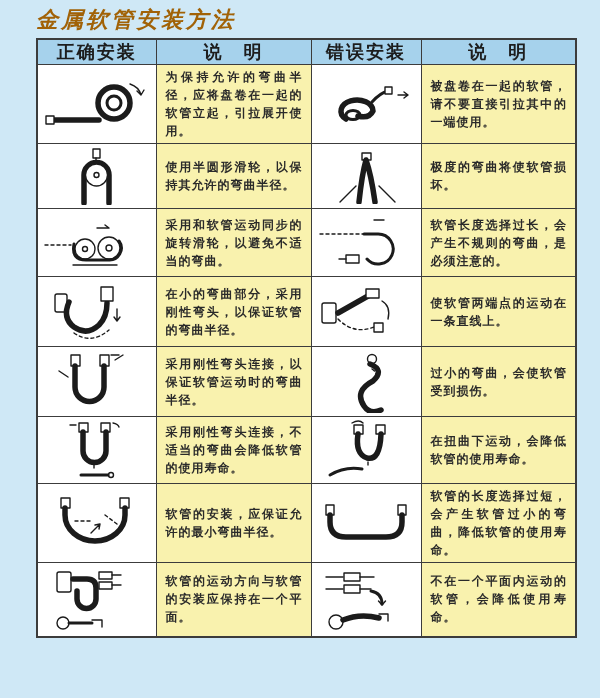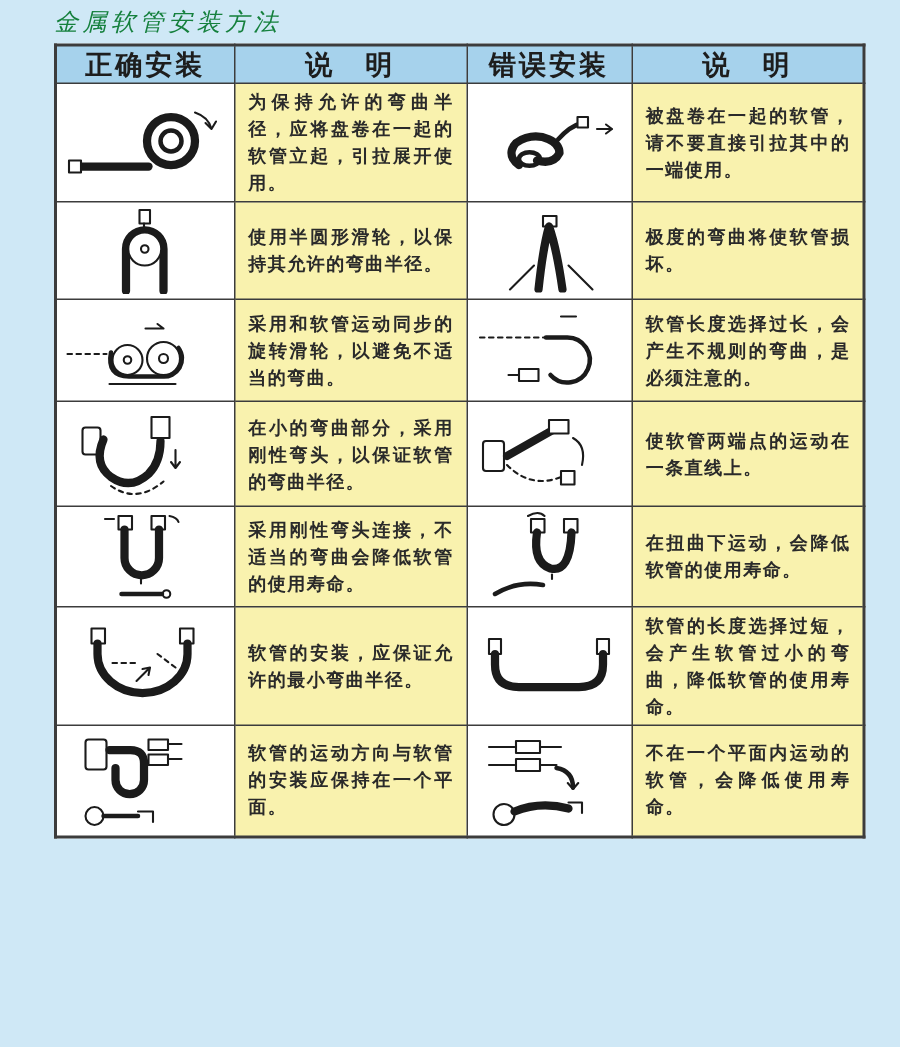--- a/index.html
+++ b/index.html
@@ -5,22 +5,22 @@
   * { margin:0; padding:0; box-sizing:border-box; }
   body { font-family:"DejaVu Sans","Liberation Sans",sans-serif; }
   .page {
     width:600px; height:698px;
     background:#cfe8f6;
     padding:5px 25px 0 36px;
     position:relative;
   }
   .page-title {
     font-family:"DejaVu Serif","Liberation Serif",serif;
-    font-style:italic; font-weight:normal;
-    font-size:16px; letter-spacing:3px; color:#15803d;
+    font-style:italic; font-weight:bold;
+    font-size:22px; letter-spacing:3px; color:#a16207;
     margin-bottom:3px;
   }
   table.install-table {
     width:539px; table-layout:fixed;
     border-collapse:collapse;
     border:2px solid #3c3c3c;
     background:#fff;
   }
   col.c1{width:119px;} col.c2{width:155px;} col.c3{width:110px;} col.c4{width:155px;}
   th {
@@ -155,20 +155,39 @@
           <path class="thick" d="M22 32 L52 15"></path>
           <rect class="fit" x="50" y="8" width="13" height="9"></rect>
           <path class="dash" d="M22 38 q16 16 36 8"></path>
           <rect class="fit" x="58" y="42" width="9" height="9"></rect>
           <path class="thin" d="M66 20 q9 5 6 18"></path>
         </svg>
       </td>
       <td class="desc-cell">使软管两端点的运动在一条直线上。</td>
     </tr>
 
+    <tr class="r5">
+      <td class="img-cell">
+        <svg class="fig" width="112" height="62" viewBox="0 0 112 62" aria-label="u-shaped-hose-with-rigid-elbow-connections">
+          <rect class="fit" x="30" y="4" width="9" height="11"></rect>
+          <rect class="fit" x="59" y="4" width="9" height="11"></rect>
+          <path class="thick" d="M34 15 V36 a14.5 14.5 0 0 0 29 0 V15"></path>
+          <path class="thin" d="M18 20 l9 6 M74 9 l8 -5 M70 4 h8"></path>
+        </svg>
+      </td>
+      <td class="desc-cell">采用刚性弯头连接，以保证软管运动时的弯曲半径。</td>
+      <td class="img-cell">
+        <svg class="fig" width="100" height="62" viewBox="0 0 100 62" aria-label="hose-with-too-small-s-bend">
+          <circle class="disc" cx="56" cy="8" r="4.5"></circle>
+          <path class="thick" d="M54 13 q15 6 3 17 q-19 10 -9 25 q6 9 17 4"></path>
+          <path class="dash" d="M56 18 q9 6 -2 13"></path>
+        </svg>
+      </td>
+      <td class="desc-cell">过小的弯曲，会使软管受到损伤。</td>
+    </tr>
 
     <tr class="r6">
       <td class="img-cell">
         <svg class="fig" width="112" height="60" viewBox="0 0 112 60" aria-label="u-hose-ends-moving-on-one-straight-line">
           <rect class="fit" x="38" y="3" width="9" height="9"></rect>
           <rect class="fit" x="60" y="3" width="9" height="9"></rect>
           <path class="thick" d="M42 12 V31 a11.5 11.5 0 0 0 23 0 V12"></path>
           <path class="thin" d="M29 5 h6 M72 3 q5 1 6 4"></path>
           <path class="dash" d="M53 45 v5"></path>
           <path class="med" d="M40 55 H67"></path>

